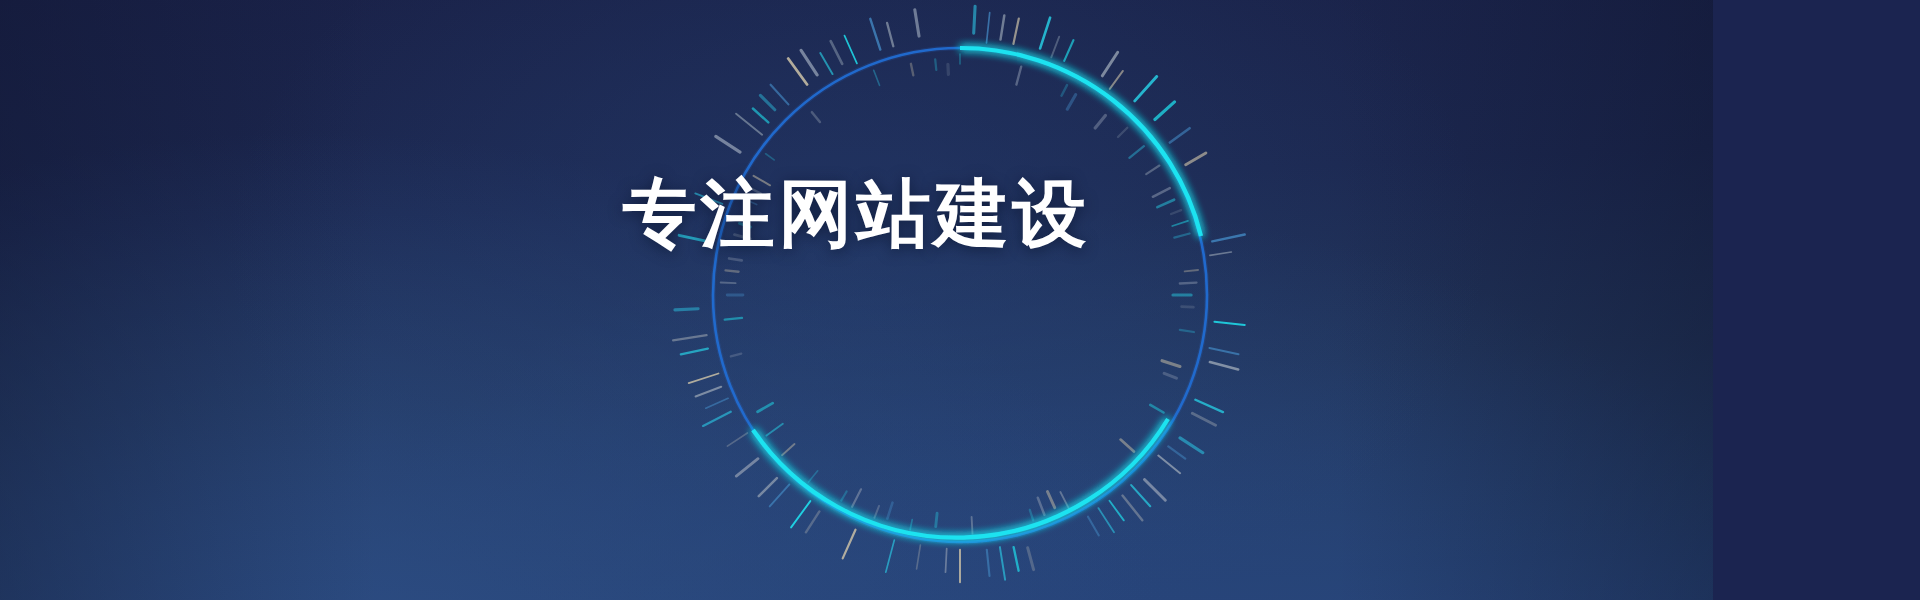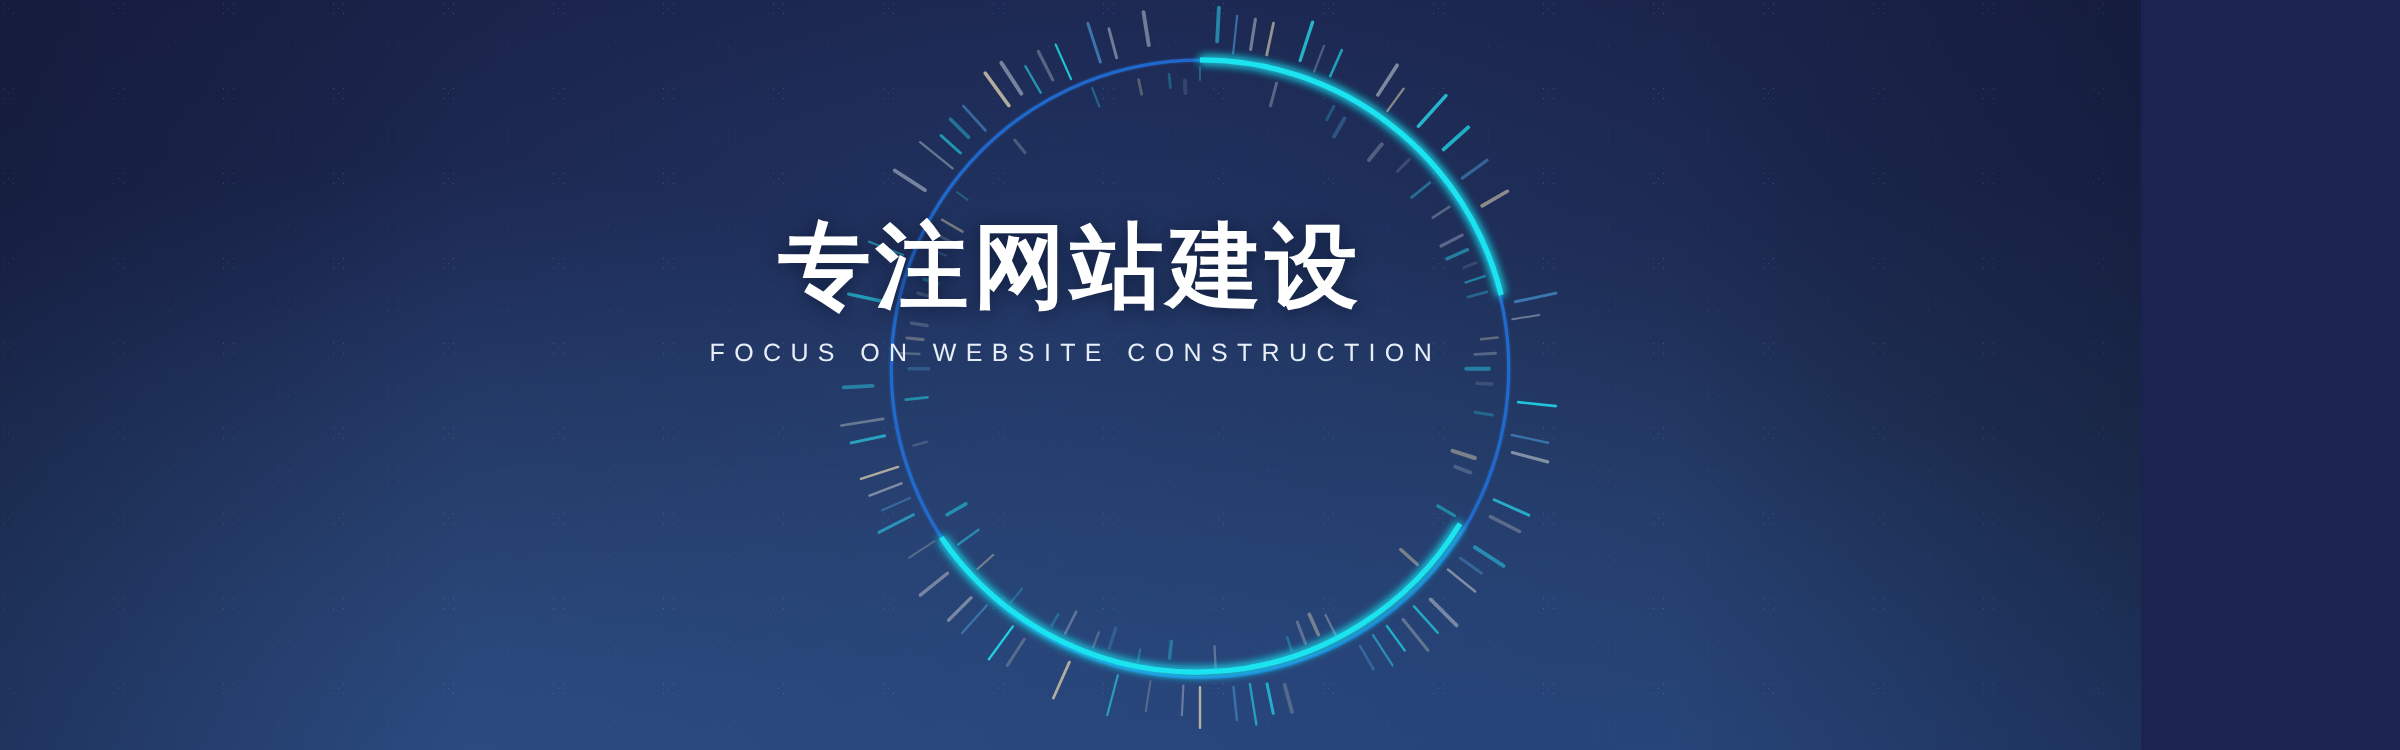--- a/index.html
+++ b/index.html
@@ -260,16 +260,15 @@
         </g>
 
       <path id="arcTR" fill="none" stroke="#1fe3f0" stroke-width="4.2" stroke-linecap="butt" filter="url(#glowCyan)" d="M 960 48 A 247 247 0 0 1 1201 236"></path>
 
       <path id="arcB" fill="none" stroke="#1fe3f0" stroke-width="4.2" stroke-linecap="butt" filter="url(#glowCyan)" d="M 753 430 A 247 247 0 0 0 1168 419"></path>
     </svg>
   </div>
 
   <div class="copy">
     <div class="headline">专注网站建设</div>
-    <div class="subline">FOCUS ON WEBSITE CONSTRUCTION</div>
   </div>
 
 </div>
 
 </body></html>

